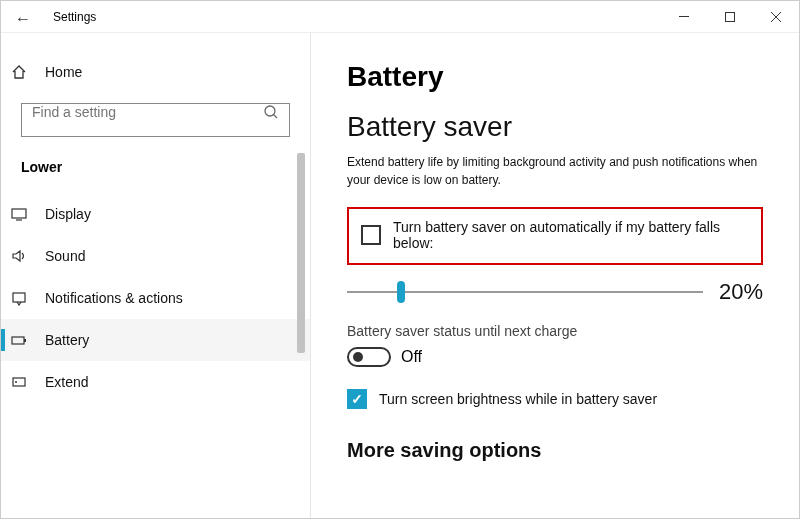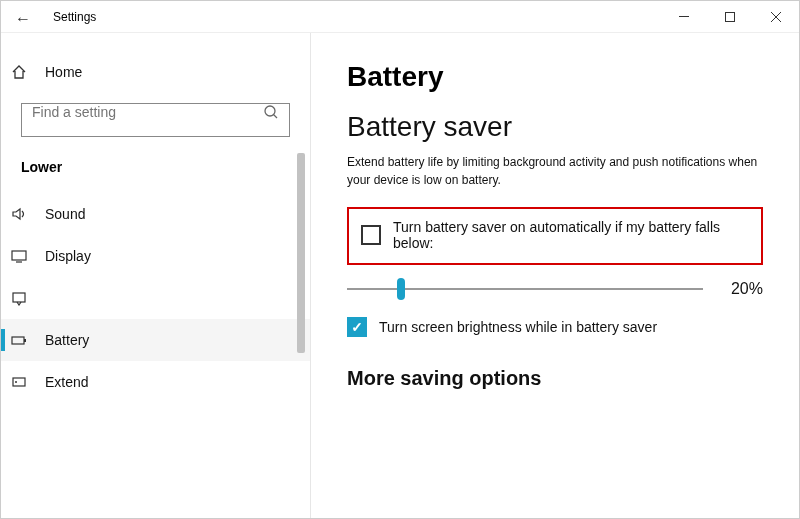--- a/index.html
+++ b/index.html
@@ -27,21 +27,21 @@
   h2 { font-size: 28px; font-weight: 400; color: #111; margin-bottom: 10px; }
   .desc { font-size: 12px; color: #111; margin-bottom: 18px; line-height: 1.5; }
   .highlight { border: 2px solid #d40000; padding: 10px 12px 12px 12px; display: flex; align-items: center; margin-bottom: 14px; }
   .checkbox { width: 20px; height: 20px; border: 2px solid #333; margin-right: 12px; flex-shrink: 0; display: flex; align-items: center; justify-content: center; }
   .checkbox.checked { background: #1aa0c8; border-color: #1aa0c8; color: #fff; font-size: 14px; font-weight: bold; }
   .opt-label { font-size: 14px; color: #111; }
   .slider-row { display: flex; align-items: center; margin: 0 0 18px 0; }
   .slider { flex: 1; position: relative; height: 20px; }
   .track { position: absolute; top: 9px; left: 0; right: 0; height: 2px; background: #999; }
   .thumb-s { position: absolute; width: 8px; height: 22px; background: #1aa0c8; border-radius: 4px; top: -1px; left: 14%; }
-  .pct { font-size: 16px; color: #111; margin-left: 16px; min-width: 44px; text-align: right; }
+  .pct { font-size: 22px; color: #111; margin-left: 16px; min-width: 44px; text-align: right; }
   .sub-label { font-size: 14px; color: #444; margin-bottom: 8px; }
   .toggle-row { display: flex; align-items: center; margin-bottom: 22px; }
   .toggle { width: 44px; height: 20px; border: 2px solid #333; border-radius: 10px; position: relative; margin-right: 10px; }
   .toggle .knob { width: 10px; height: 10px; background: #333; border-radius: 50%; position: absolute; top: 3px; left: 4px; }
   .chk-row { display: flex; align-items: center; margin-bottom: 30px; }
   h3 { font-size: 20px; font-weight: 700; color: #111; }
   svg { display: block; }
 </style>
 </head>
 <body>
@@ -86,42 +86,43 @@
             <circle cx="7" cy="7" r="5" fill="none" stroke="#666" stroke-width="1.3"></circle>
             <line x1="14" y1="14" x2="10.5" y2="10.5" stroke="#666" stroke-width="1.3"></line>
           </svg>
         </span>
     </div>
     <div class="section-label">Lower</div>
 
     <div class="side-row">
       <span class="icon">
           <svg width="16" height="16" viewBox="0 0 16 16">
+            <rect x="1" y="3" width="14" height="9" fill="none" stroke="#333" stroke-width="1.2"></rect>
+            <line x1="5" y1="14" x2="11" y2="14" stroke="#333" stroke-width="1.2"></line>
+          </svg>
+        </span>
+      <span>Display</span>
+    </div>
+    <div class="side-row">
+      <span class="icon">
+          <svg width="16" height="16" viewBox="0 0 16 16">
             <path d="M2 6 H5 L9 3 V13 L5 10 H2 Z" fill="none" stroke="#333" stroke-width="1.2"></path>
             <path d="M11 5 Q14 8 11 11" fill="none" stroke="#333" stroke-width="1.2"></path>
           </svg>
         </span>
       <span>Sound</span>
     </div>
     <div class="side-row">
       <span class="icon">
           <svg width="16" height="16" viewBox="0 0 16 16">
-            <rect x="1" y="3" width="14" height="9" fill="none" stroke="#333" stroke-width="1.2"></rect>
-            <line x1="5" y1="14" x2="11" y2="14" stroke="#333" stroke-width="1.2"></line>
-          </svg>
-        </span>
-      <span>Display</span>
-    </div>
-    <div class="side-row">
-      <span class="icon">
-          <svg width="16" height="16" viewBox="0 0 16 16">
             <rect x="2" y="3" width="12" height="9" fill="none" stroke="#333" stroke-width="1.2"></rect>
             <path d="M6 12 L8 15 L10 12" fill="none" stroke="#333" stroke-width="1.2"></path>
           </svg>
         </span>
+      <span>Notifications &amp; actions</span>
     </div>
     <div class="side-row active">
       <span class="active-bar"></span>
       <span class="icon">
           <svg width="16" height="16" viewBox="0 0 16 16">
             <rect x="1" y="5" width="12" height="7" fill="none" stroke="#333" stroke-width="1.2"></rect>
             <rect x="13" y="7" width="2" height="3" fill="#333"></rect>
           </svg>
         </span>
       <span>Battery</span>
@@ -152,20 +153,27 @@
     </div>
 
     <div class="slider-row">
       <div class="slider">
         <div class="track"></div>
         <div class="thumb-s"></div>
       </div>
       <span class="pct">20%</span>
     </div>
 
+    <p class="sub-label">Battery saver status until next charge</p>
+    <div class="toggle-row">
+      <div class="toggle">
+        <div class="knob"></div>
+      </div>
+      <span>Off</span>
+    </div>
 
     <div class="chk-row">
       <div class="checkbox checked">✓</div>
       <span class="opt-label">Turn screen brightness while in battery saver</span>
     </div>
 
     <h3>More saving options</h3>
   </div>
 </div>
 

